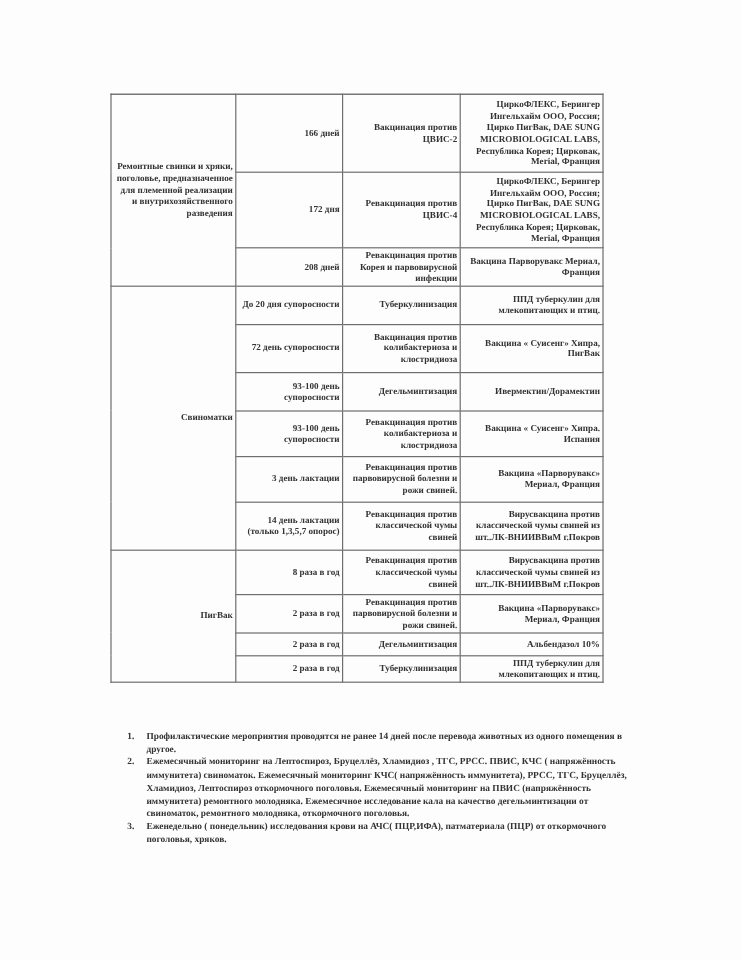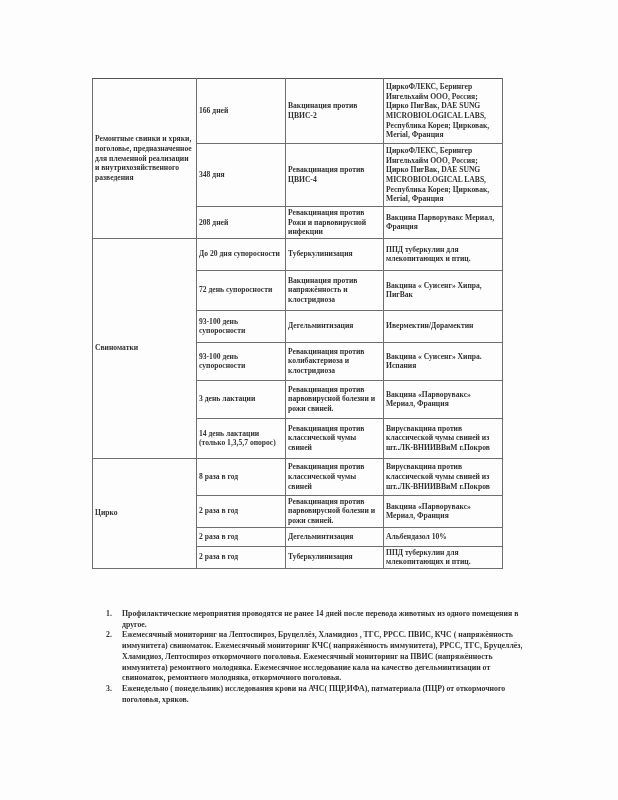--- a/index.html
+++ b/index.html
@@ -27,21 +27,21 @@
       top: 78px;
       width: 410px;
       border-collapse: collapse;
       table-layout: fixed;
       font-weight: bold;
       font-size: 7.6px;
       line-height: 9.6px;
     }
     table.schedule td {
       border: 1px solid #6e6e6e;
-      text-align: left;
+      text-align: right;
       vertical-align: middle;
       padding: 1px 2px;
       color: #333;
     }
     table.schedule tr:first-child td { border-top: 1.5px solid #555; }
     col.c1 { width: 104px; }
     col.c2 { width: 89px; }
     col.c3 { width: 98px; }
     col.c4 { width: 119px; }
     td.group { text-align: center; }
@@ -83,39 +83,39 @@
     </colgroup>
     <tbody>
 
       <tr style="height:65px;">
         <td rowspan="3" class="group">Ремонтные свинки и хряки, поголовье, предназначенное для племенной реализации и внутрихозяйственного разведения</td>
         <td>166 дней</td>
         <td>Вакцинация против ЦВИС-2</td>
         <td>ЦиркоФЛЕКС, Берингер Ингельхайм ООО, Россия; Цирко ПигВак, DAE SUNG MICROBIOLOGICAL LABS, Республика Корея; Цирковак, Merial, Франция</td>
       </tr>
       <tr style="height:63px;">
-        <td>348 дня</td>
+        <td>172 дня</td>
         <td>Ревакцинация против ЦВИС-4</td>
         <td>ЦиркоФЛЕКС, Берингер Ингельхайм ООО, Россия; Цирко ПигВак, DAE SUNG MICROBIOLOGICAL LABS, Республика Корея; Цирковак, Merial, Франция</td>
       </tr>
       <tr style="height:30px;">
         <td>208 дней</td>
-        <td>Ревакцинация против Рожи и парвовирусной инфекции</td>
+        <td>Ревакцинация против Корея и парвовирусной инфекции</td>
         <td>Вакцина Парворувакс Мериал, Франция</td>
       </tr>
 
       <tr style="height:32px;">
         <td rowspan="6" class="group">Свиноматки</td>
         <td>До 20 дня супоросности</td>
         <td>Туберкулинизация</td>
         <td>ППД туберкулин для млекопитающих и птиц.</td>
       </tr>
       <tr style="height:40px;">
         <td>72 день супоросности</td>
-        <td>Вакцинация против напряжённость и клостридиоза</td>
+        <td>Вакцинация против колибактериоза и клостридиоза</td>
         <td>Вакцина « Суисенг» Хипра, ПигВак</td>
       </tr>
       <tr style="height:32px;">
         <td>93-100 день супоросности</td>
         <td>Дегельминтизация</td>
         <td>Ивермектин/Дорамектин</td>
       </tr>
       <tr style="height:38px;">
         <td>93-100 день супоросности</td>
         <td>Ревакцинация против колибактериоза и клостридиоза</td>
@@ -126,21 +126,21 @@
         <td>Ревакцинация против парвовирусной болезни и рожи свиней.</td>
         <td>Вакцина «Парворувакс» Мериал, Франция</td>
       </tr>
       <tr style="height:40px;">
         <td>14 день лактации (только 1,3,5,7 опорос)</td>
         <td>Ревакцинация против классической чумы свиней</td>
         <td>Вирусвакцина против классической чумы свиней из шт..ЛК-ВНИИВВиМ г.Покров</td>
       </tr>
 
       <tr style="height:37px;">
-        <td rowspan="4" class="group">Цирко</td>
+        <td rowspan="4" class="group">ПигВак</td>
         <td>8 раза в год</td>
         <td>Ревакцинация против классической чумы свиней</td>
         <td>Вирусвакцина против классической чумы свиней из шт..ЛК-ВНИИВВиМ г.Покров</td>
       </tr>
       <tr style="height:30px;">
         <td>2 раза в год</td>
         <td>Ревакцинация против парвовирусной болезни и рожи свиней.</td>
         <td>Вакцина «Парворувакс» Мериал, Франция</td>
       </tr>
       <tr style="height:19px;">

